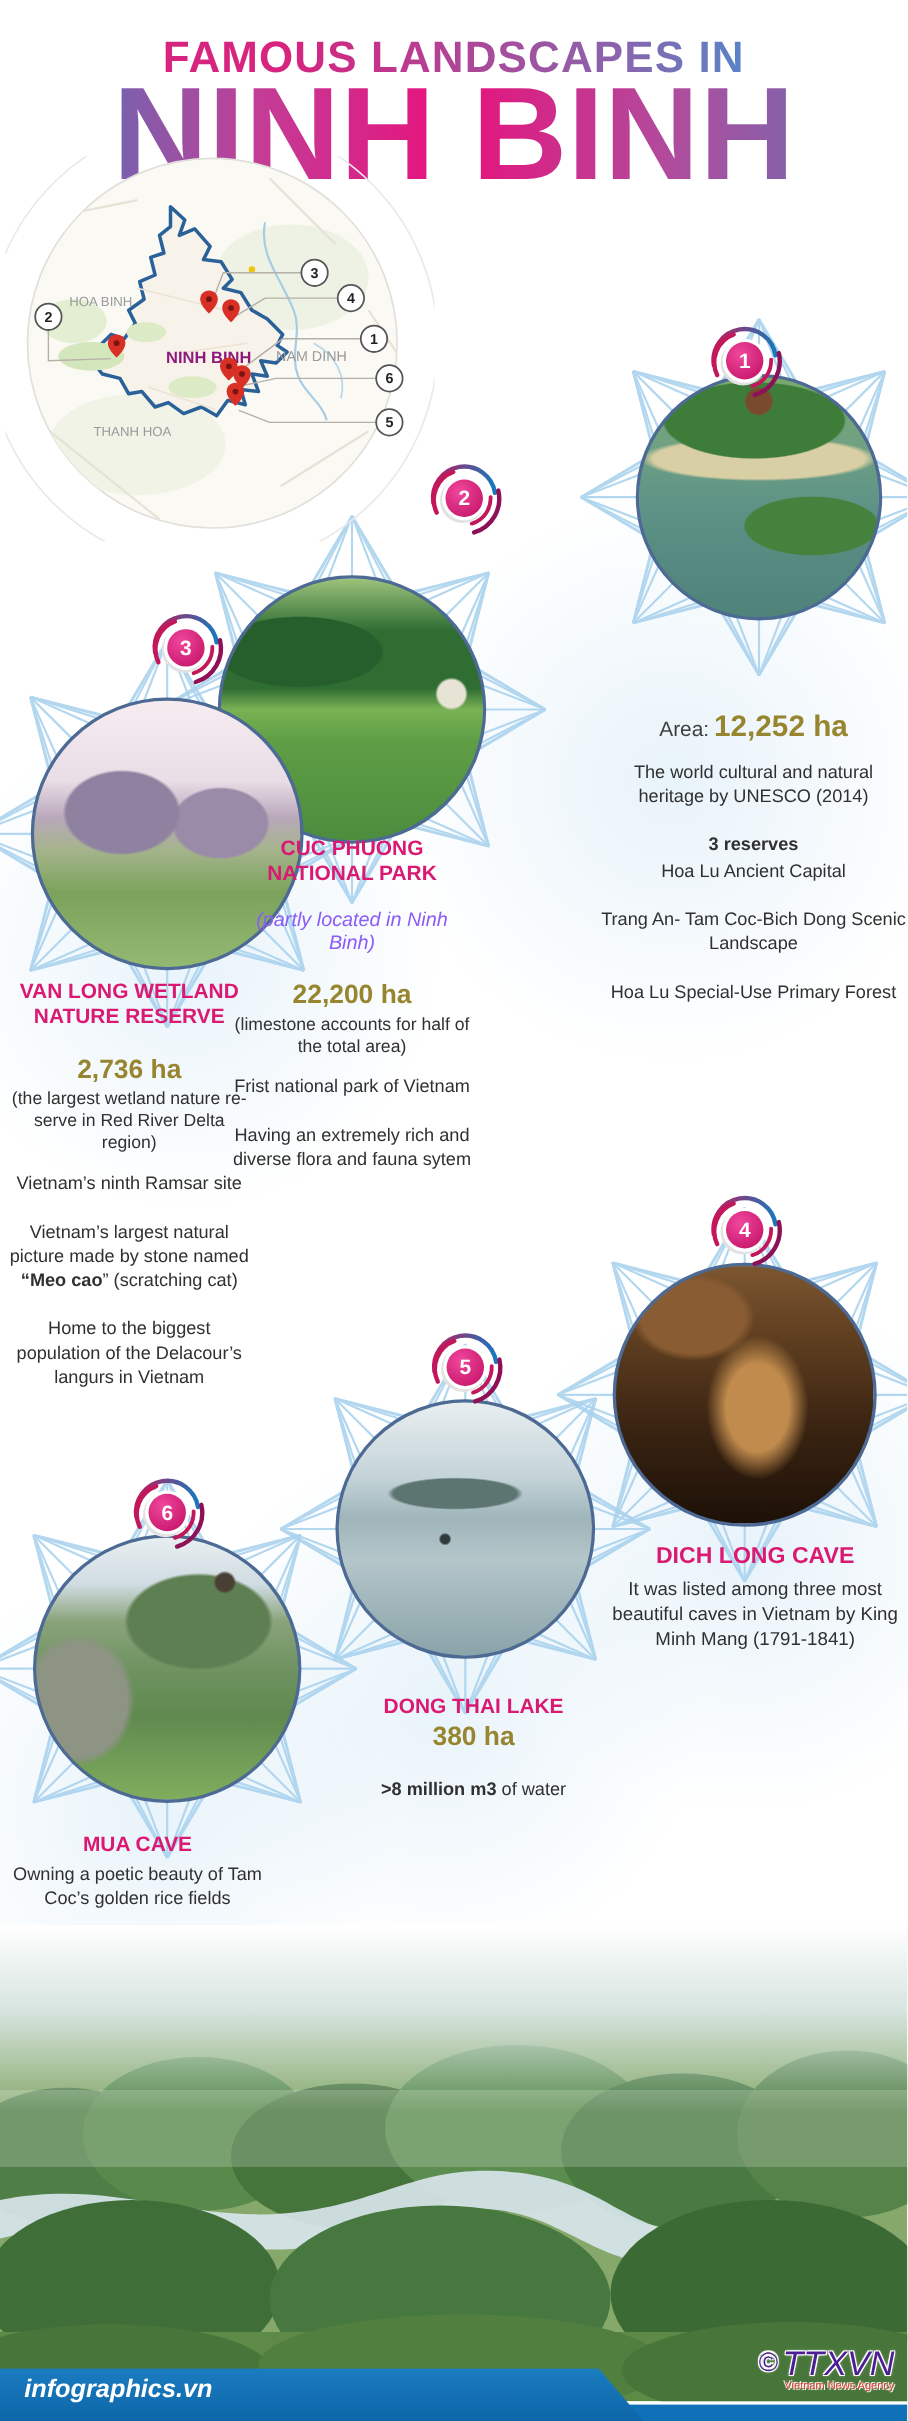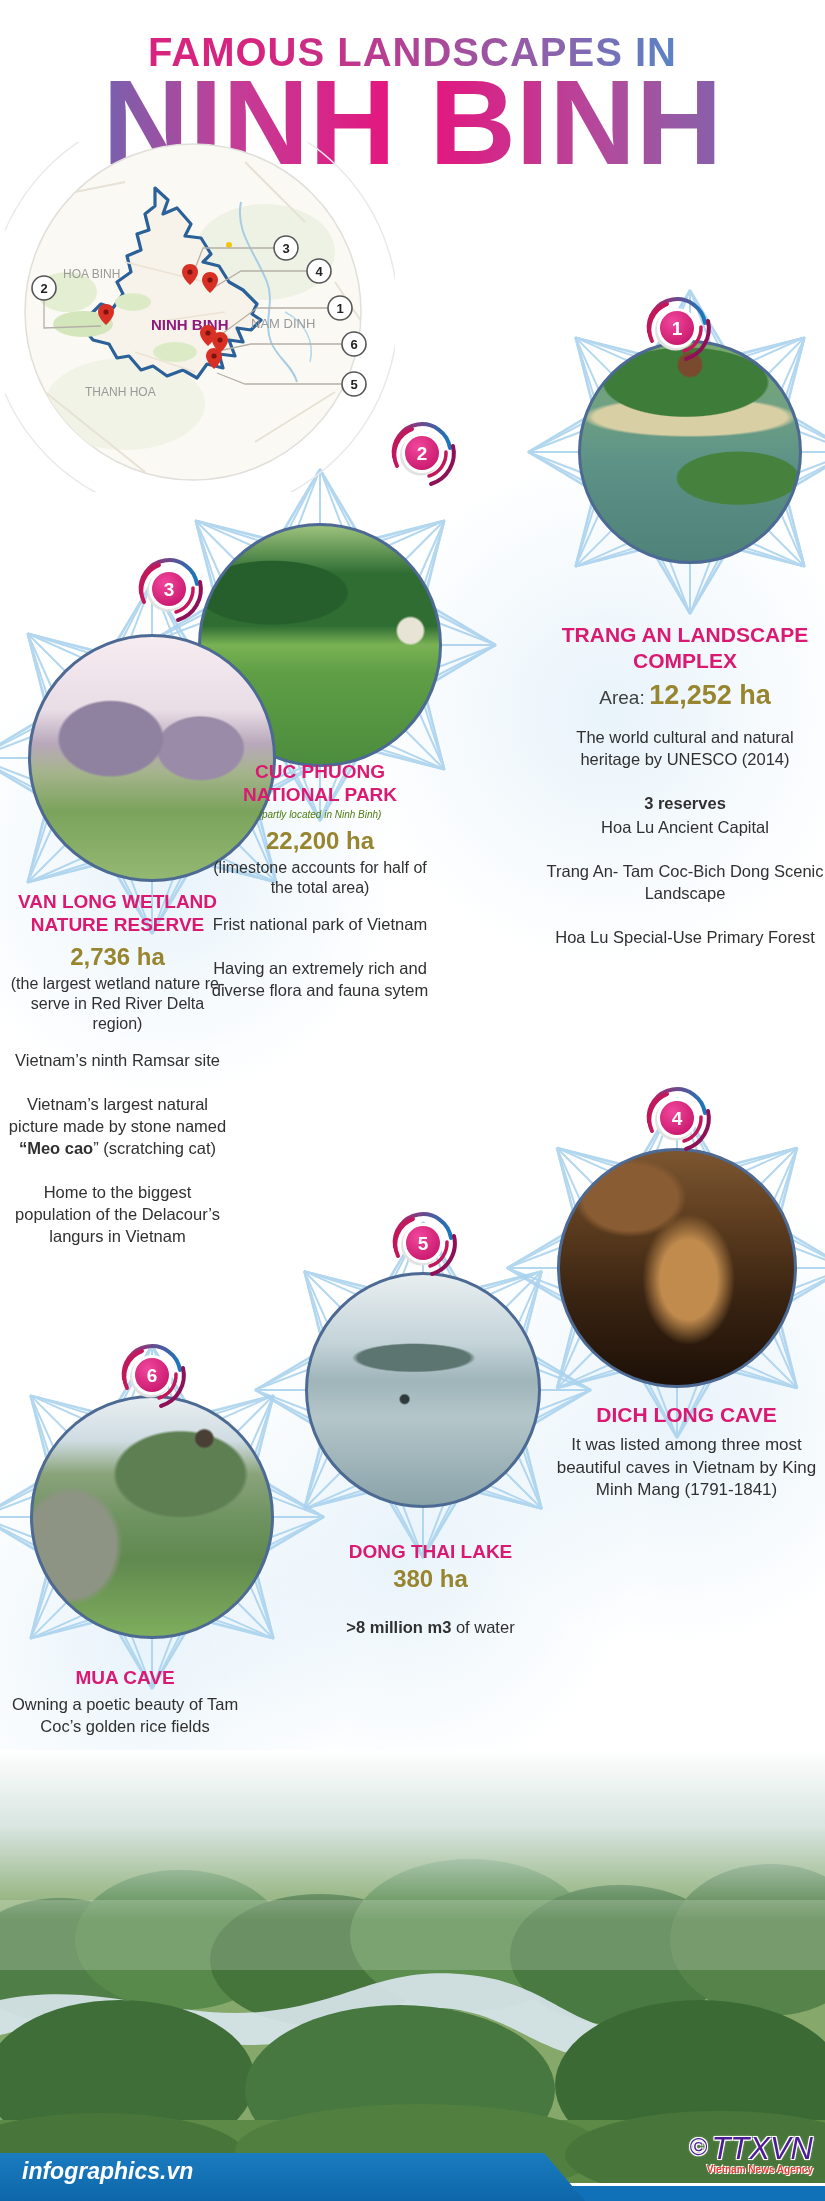--- a/index.html
+++ b/index.html
@@ -46,43 +46,43 @@
     linear-gradient(180deg,#e8eef0 0%,#c3d3d8 30%,#9fb5ba 46%,#b4c6ca 62%,#8aa3a9 100%);}
   .ph6{background:
     radial-gradient(circle at 72% 17%,#4a3f35 0 3%,rgba(0,0,0,0) 4%),
     radial-gradient(ellipse 46% 30% at 62% 32%,#5d7f52 0 58%,rgba(0,0,0,0) 62%),
     radial-gradient(ellipse 36% 42% at 16% 62%,#8d9483 0 52%,rgba(0,0,0,0) 60%),
     linear-gradient(180deg,#e8eef1 0%,#cfdce2 18%,#8aa37a 32%,#6f9361 50%,#60894f 68%,#7fae5d 100%);}
   
   .sec{position:absolute;text-align:center;color:#303030;}
   .sec-title{color:#da1a72;font-weight:bold;font-size:21px;line-height:1.22;}
   .sec2 .sec-title,.sec3 .sec-title,.sec5 .sec-title,.sec6 .sec-title{font-size:19px;}
-  .subtitle{font-style:italic;font-size:10px;margin-top:3px;color:#4d7c0f;}
-  .statrow{margin-top:7px;}
+  .subtitle{font-style:italic;font-size:18px;margin-top:20px;color:#8b5cf6;}
+  .statrow{margin-top:23px;}
   .stat-label{font-size:19px;color:#3f3f3f;}
   .stat{color:#97862f;font-weight:bold;font-size:27px;}
   .sec2 .stat,.sec3 .stat,.sec5 .stat{font-size:24px;}
   .note{font-size:16px;line-height:1.25;margin-top:3px;}
   .facts{margin-top:16px;}
   .fact{font-size:16.5px;line-height:1.33;margin:0 0 22px 0;}
   .fact.tight{margin-bottom:2px;}
   .sec4 .fact{font-size:17px;line-height:1.35;}
   
   .bottom-photo{position:absolute;left:0;top:1750px;}
   
   .footer-bar{position:absolute;left:0;bottom:0;width:825px;height:15px;background:#1070b8;}
   .footer-tab{position:absolute;left:0;bottom:0;width:585px;height:48px;
     background:linear-gradient(180deg,#1b7cc0,#0d66a8);
     clip-path:polygon(0 0,93% 0,100% 100%,0 100%);}
   .site{position:absolute;left:22px;top:5px;color:#fff;font-style:italic;font-weight:bold;font-size:23px;}
   .agency-logo{position:absolute;right:12px;bottom:26px;text-align:right;line-height:1;}
   .ttx-row{color:#4c1d95;font-weight:normal;font-style:italic;font-size:31px;
     text-shadow:0 0 3px #fff,1px 1px 0 #fff,-1px -1px 0 #fff,1px -1px 0 #fff,-1px 1px 0 #fff;}
   .ttx-c{font-size:24px;vertical-align:4px;margin-right:4px;font-style:normal;}
-  .agency-sub{color:#e03c31;font-size:10px;font-weight:bold;margin-top:1px;
+  .agency-sub{color:#e03c31;font-size:10px;font-weight:normal;margin-top:1px;
     text-shadow:0 0 2px #fff,1px 1px 0 #fff,-1px -1px 0 #fff;}
   .map-svg{position:absolute;}
   text{font-family:"Liberation Sans",sans-serif;}
 </style>
 </head>
 <body>
 
 <div class="page">
 
   <div class="tint" style="left:330px;top:430px;width:560px;height:560px"></div>
@@ -627,21 +627,20 @@
   </svg>
 
   <div class="photo ph1" style="left:578px;top:340px;width:224px;height:224px"></div>
   <div class="photo ph2" style="left:198px;top:523px;width:244px;height:244px"></div>
   <div class="photo ph3" style="left:28px;top:634px;width:248px;height:248px"></div>
   <div class="photo ph4" style="left:557px;top:1148px;width:240px;height:240px"></div>
   <div class="photo ph5" style="left:305px;top:1272px;width:236px;height:236px"></div>
   <div class="photo ph6" style="left:30px;top:1395px;width:244px;height:244px"></div>
 
   <div class="sec sec1" style="left:545px;top:622px;width:280px">
-    <div class="sec-title">TRANG AN LANDSCAPE COMPLEX</div>
     <div class="statrow"><span class="stat-label">Area:</span>
       <span class="stat">12,252 ha</span></div>
     <div class="facts">
         <p class="fact"><span>The world cultural and natural heritage by UNESCO (2014)</span></p>
         <p class="fact tight"><b>3 reserves</b></p>
         <p class="fact"><span>Hoa Lu Ancient Capital</span></p>
         <p class="fact"><span>Trang An- Tam Coc-Bich Dong Scenic Landscape</span></p>
         <p class="fact"><span>Hoa Lu Special-Use Primary Forest</span></p>
       </div>
   </div>

